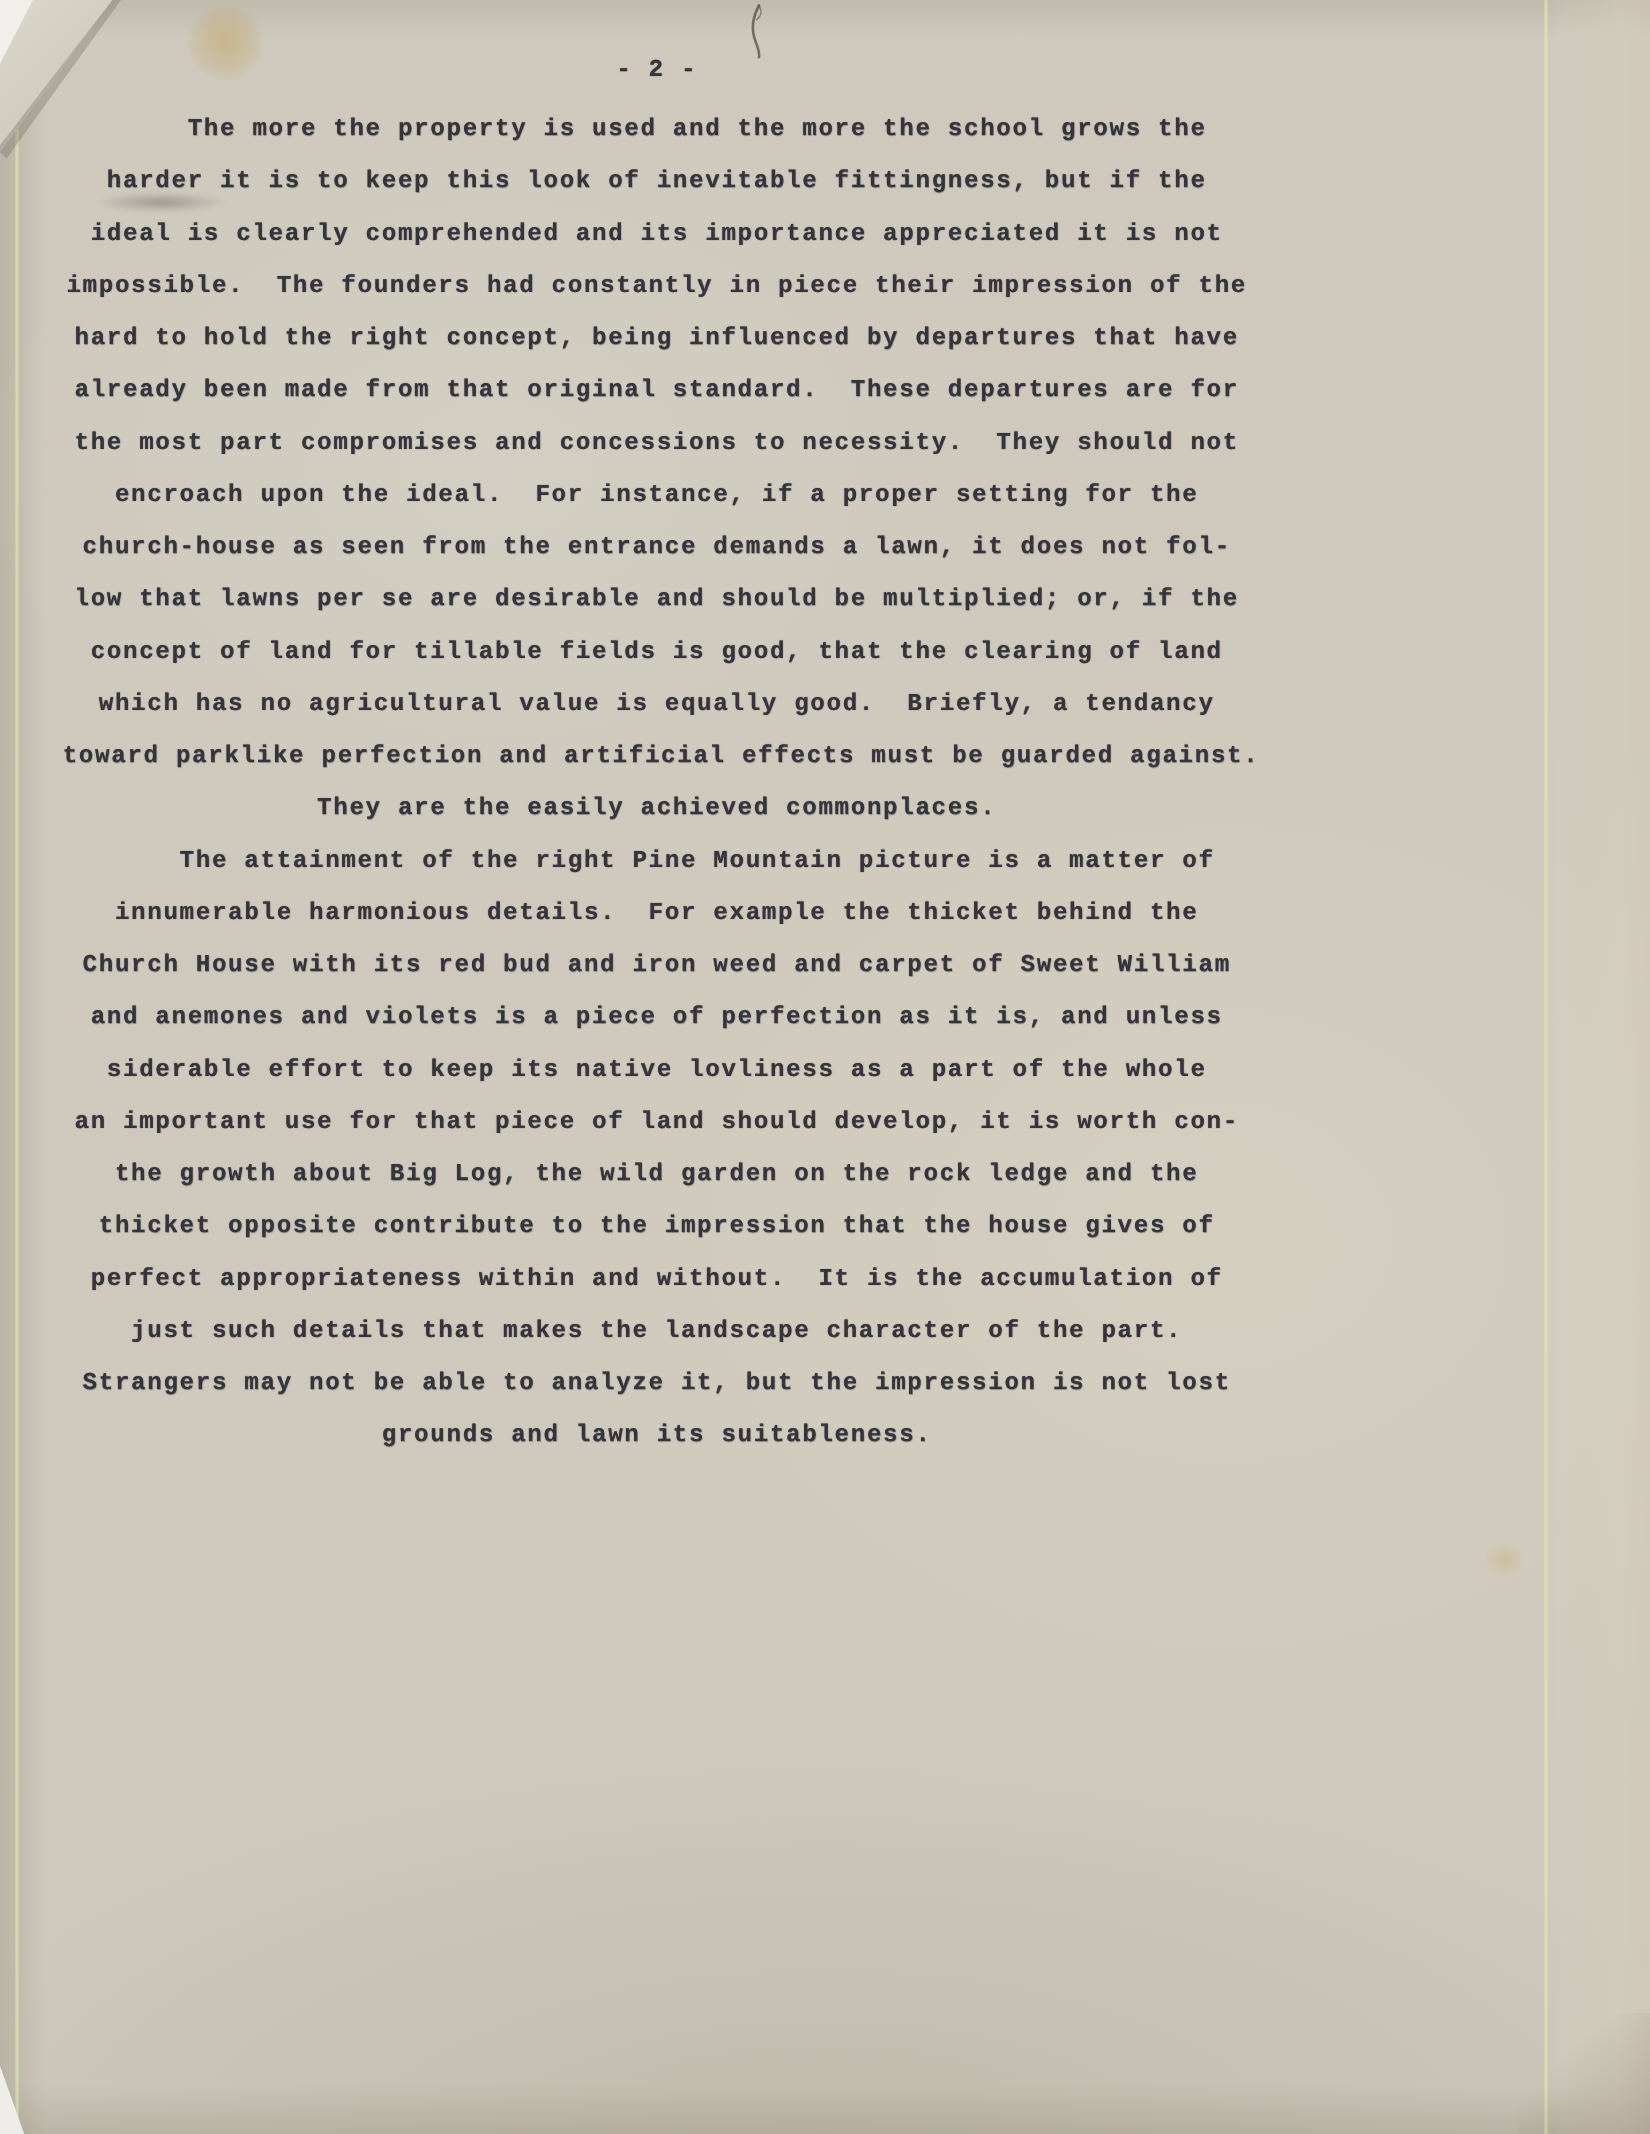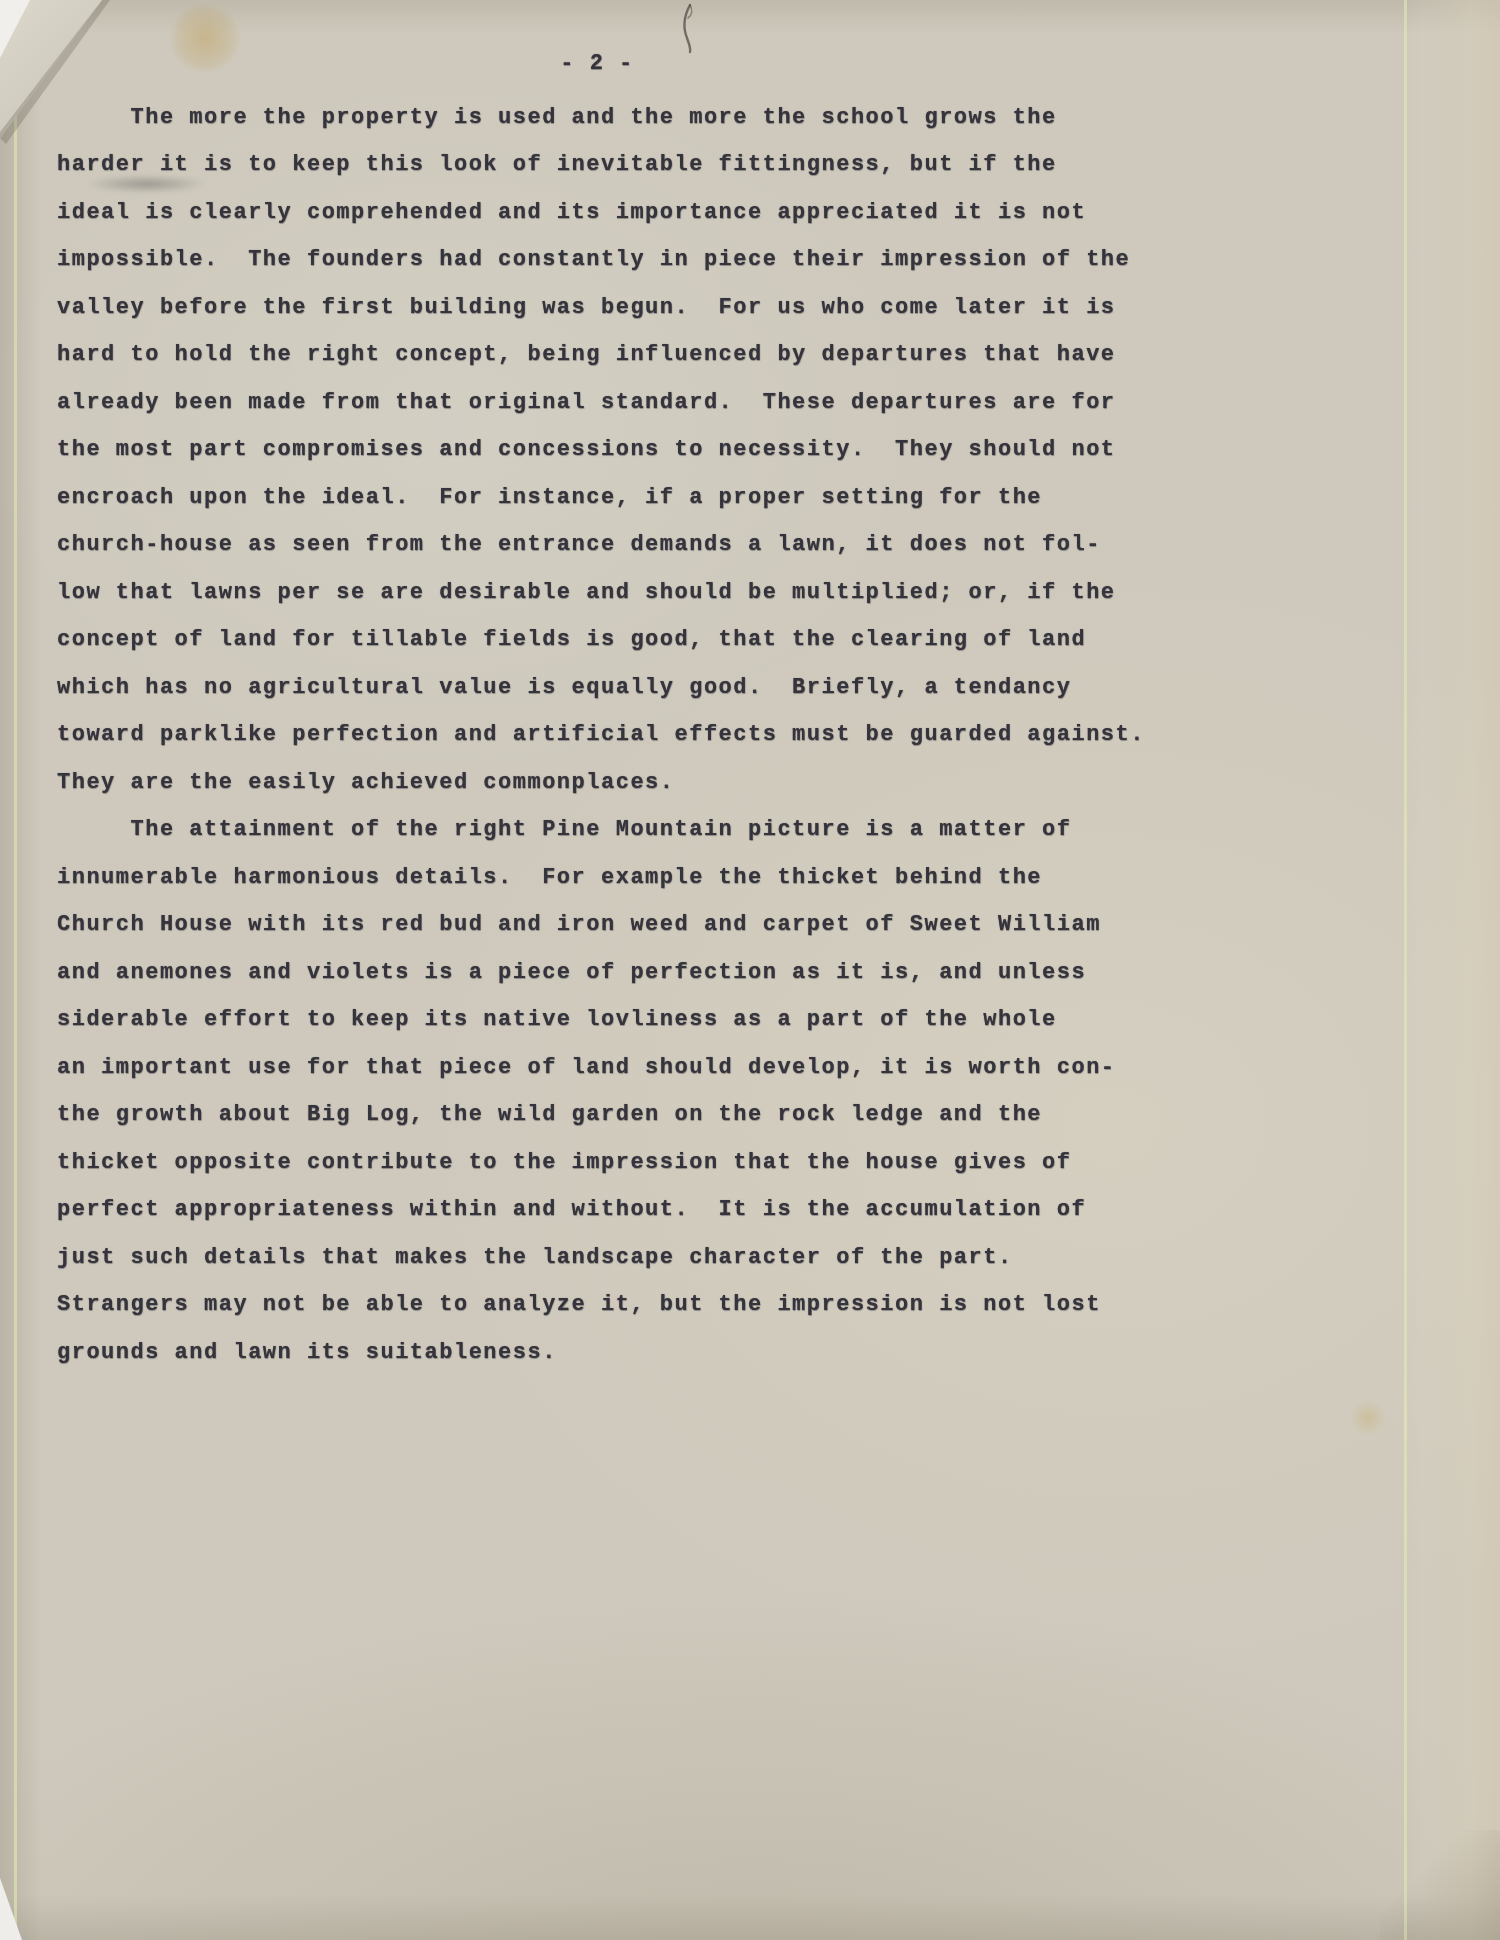--- a/index.html
+++ b/index.html
@@ -113,20 +113,21 @@
   }
   .page-number, .line {
     font-family: "Liberation Mono", "DejaVu Sans Mono", monospace;
     font-weight: 700;
     font-size: 22px;
     line-height: 47.5px;
     letter-spacing: 1.5px;
     white-space: pre;
     color: #35333b;
     text-shadow: 0 0 1px rgba(53,51,59,0.55), 0.4px 0.5px 0.8px rgba(40,40,48,0.35);
+    text-align: center;
   }
   .page-number {
     text-align: center;
     margin-bottom: 6px;
   }
 </style>
 </head>
 <body>
 
 <div class="paper">
@@ -149,21 +150,20 @@
   </svg>
 
   <div class="content">
     <div class="page-number">- 2 -</div>
     <div id="paragraphs">
         <div class="paragraph">
           <div class="line">     The more the property is used and the more the school grows the</div>
           <div class="line">harder it is to keep this look of inevitable fittingness, but if the</div>
           <div class="line">ideal is clearly comprehended and its importance appreciated it is not</div>
           <div class="line">impossible.  The founders had constantly in piece their impression of the</div>
-          <div class="line">valley before the first building was begun.  For us who come later it is</div>
           <div class="line">hard to hold the right concept, being influenced by departures that have</div>
           <div class="line">already been made from that original standard.  These departures are for</div>
           <div class="line">the most part compromises and concessions to necessity.  They should not</div>
           <div class="line">encroach upon the ideal.  For instance, if a proper setting for the</div>
           <div class="line">church-house as seen from the entrance demands a lawn, it does not fol-</div>
           <div class="line">low that lawns per se are desirable and should be multiplied; or, if the</div>
           <div class="line">concept of land for tillable fields is good, that the clearing of land</div>
           <div class="line">which has no agricultural value is equally good.  Briefly, a tendancy</div>
           <div class="line">toward parklike perfection and artificial effects must be guarded against.</div>
           <div class="line">They are the easily achieved commonplaces.</div>

